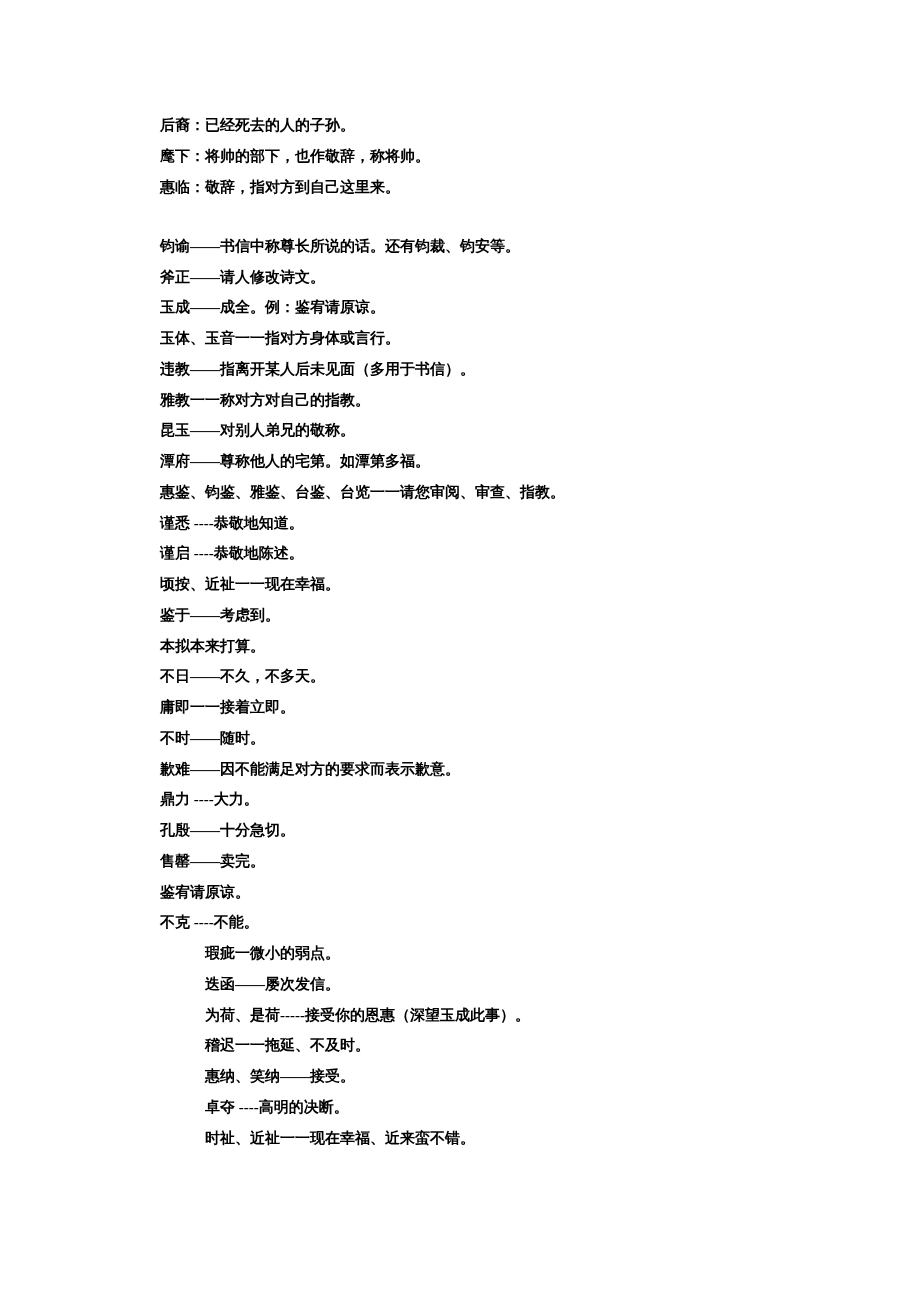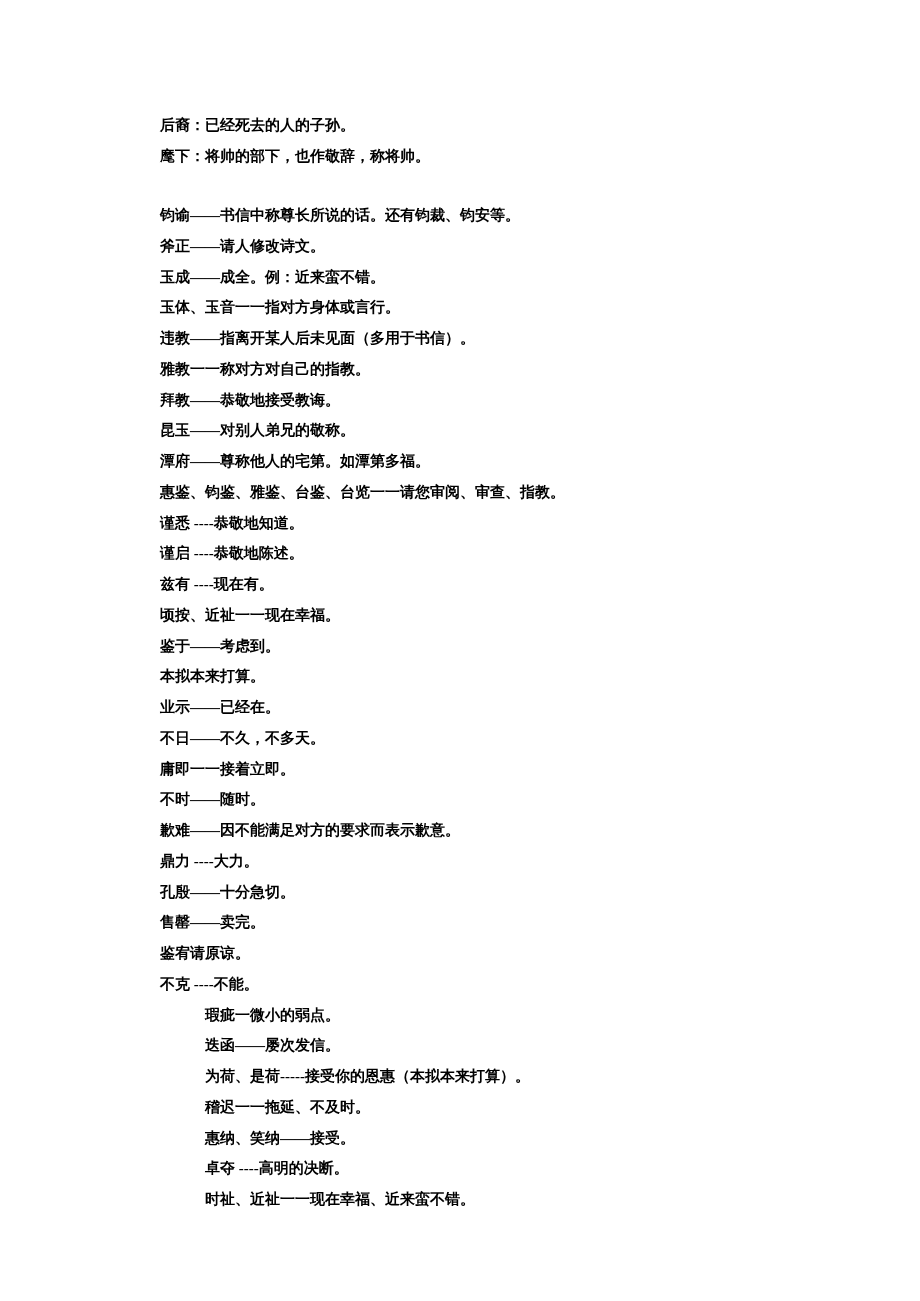--- a/index.html
+++ b/index.html
@@ -25,47 +25,45 @@
   .gap {
     height: 1.9em;
   }
 </style>
 </head>
 <body>
 
 <div class="page" id="page-root">
     <div class="line">后裔：已经死去的人的子孙。</div>
     <div class="line">麾下：将帅的部下，也作敬辞，称将帅。</div>
+    <div class="line">惠临：敬辞，指对方到自己这里来。</div>
     <div class="gap"></div>
     <div class="line">钧谕——书信中称尊长所说的话。还有钧裁、钧安等。</div>
     <div class="line">斧正——请人修改诗文。</div>
-    <div class="line">玉成——成全。例：近来蛮不错。</div>
+    <div class="line">玉成——成全。例：鉴宥请原谅。</div>
     <div class="line">玉体、玉音一一指对方身体或言行。</div>
     <div class="line">违教——指离开某人后未见面（多用于书信）。</div>
     <div class="line">雅教一一称对方对自己的指教。</div>
-    <div class="line">拜教——恭敬地接受教诲。</div>
     <div class="line">昆玉——对别人弟兄的敬称。</div>
     <div class="line">潭府——尊称他人的宅第。如潭第多福。</div>
     <div class="line">惠鉴、钧鉴、雅鉴、台鉴、台览一一请您审阅、审查、指教。</div>
     <div class="line">谨悉 ----恭敬地知道。</div>
     <div class="line">谨启 ----恭敬地陈述。</div>
-    <div class="line">兹有 ----现在有。</div>
     <div class="line">顷按、近祉一一现在幸福。</div>
     <div class="line">鉴于——考虑到。</div>
     <div class="line">本拟本来打算。</div>
-    <div class="line">业示——已经在。</div>
     <div class="line">不日——不久，不多天。</div>
     <div class="line">庸即一一接着立即。</div>
     <div class="line">不时——随时。</div>
     <div class="line">歉难——因不能满足对方的要求而表示歉意。</div>
     <div class="line">鼎力 ----大力。</div>
     <div class="line">孔殷——十分急切。</div>
     <div class="line">售罄——卖完。</div>
     <div class="line">鉴宥请原谅。</div>
     <div class="line">不克 ----不能。</div>
     <div class="line indent">瑕疵一微小的弱点。</div>
     <div class="line indent">迭函——屡次发信。</div>
-    <div class="line indent">为荷、是荷-----接受你的恩惠（本拟本来打算）。</div>
+    <div class="line indent">为荷、是荷-----接受你的恩惠（深望玉成此事）。</div>
     <div class="line indent">稽迟一一拖延、不及时。</div>
     <div class="line indent">惠纳、笑纳——接受。</div>
     <div class="line indent">卓夺 ----高明的决断。</div>
     <div class="line indent">时祉、近祉一一现在幸福、近来蛮不错。</div>
   </div>
 
 </body></html>

